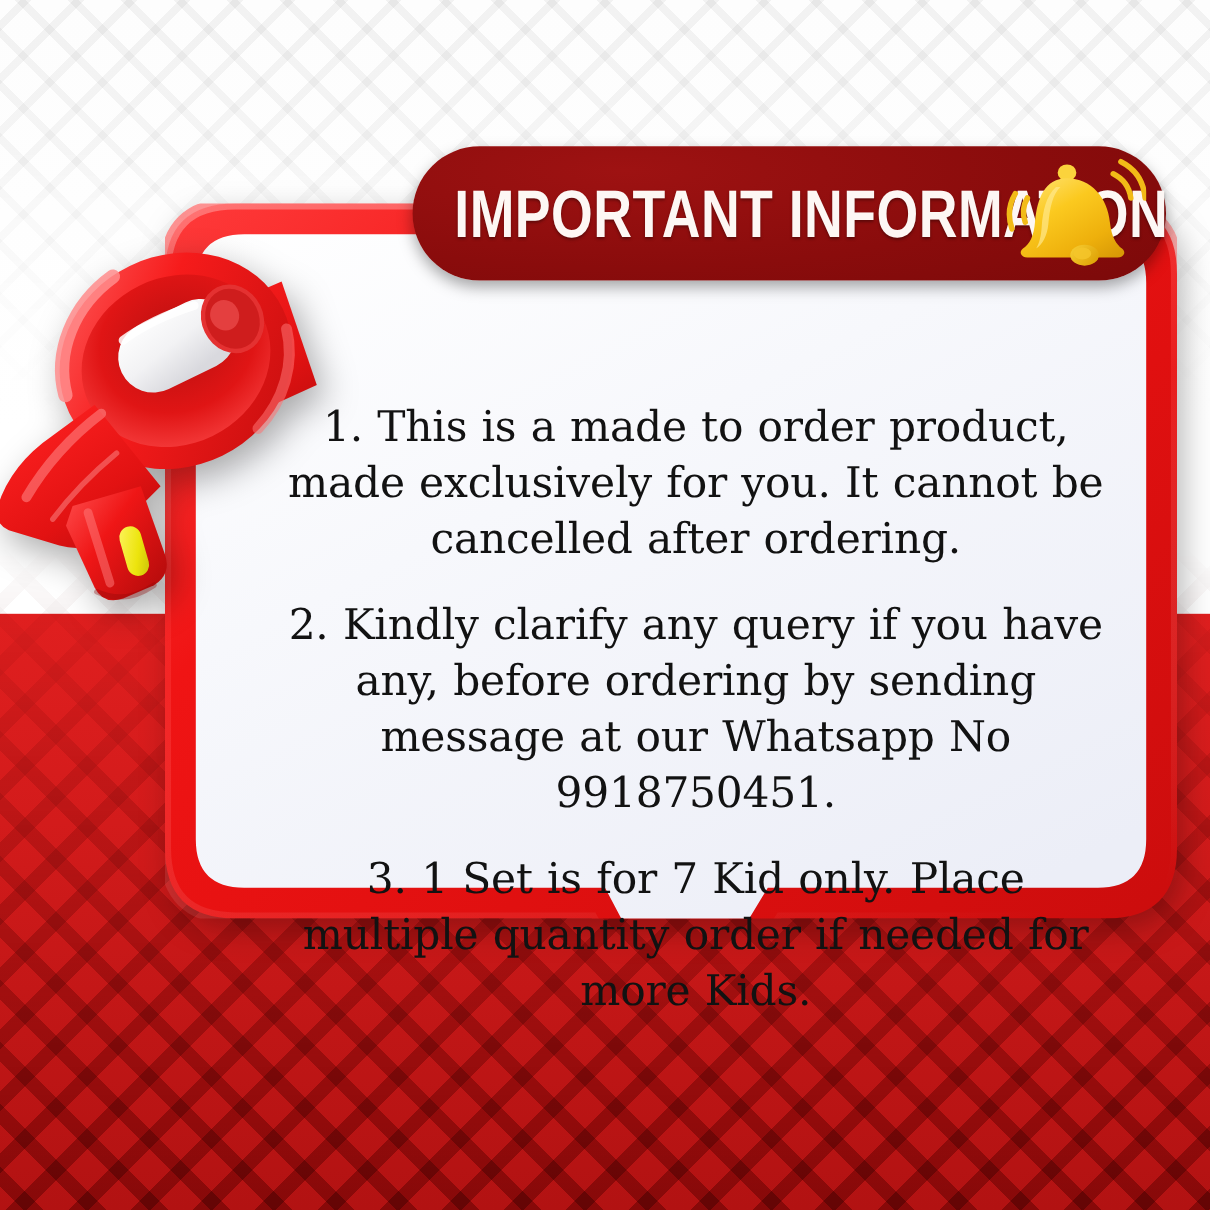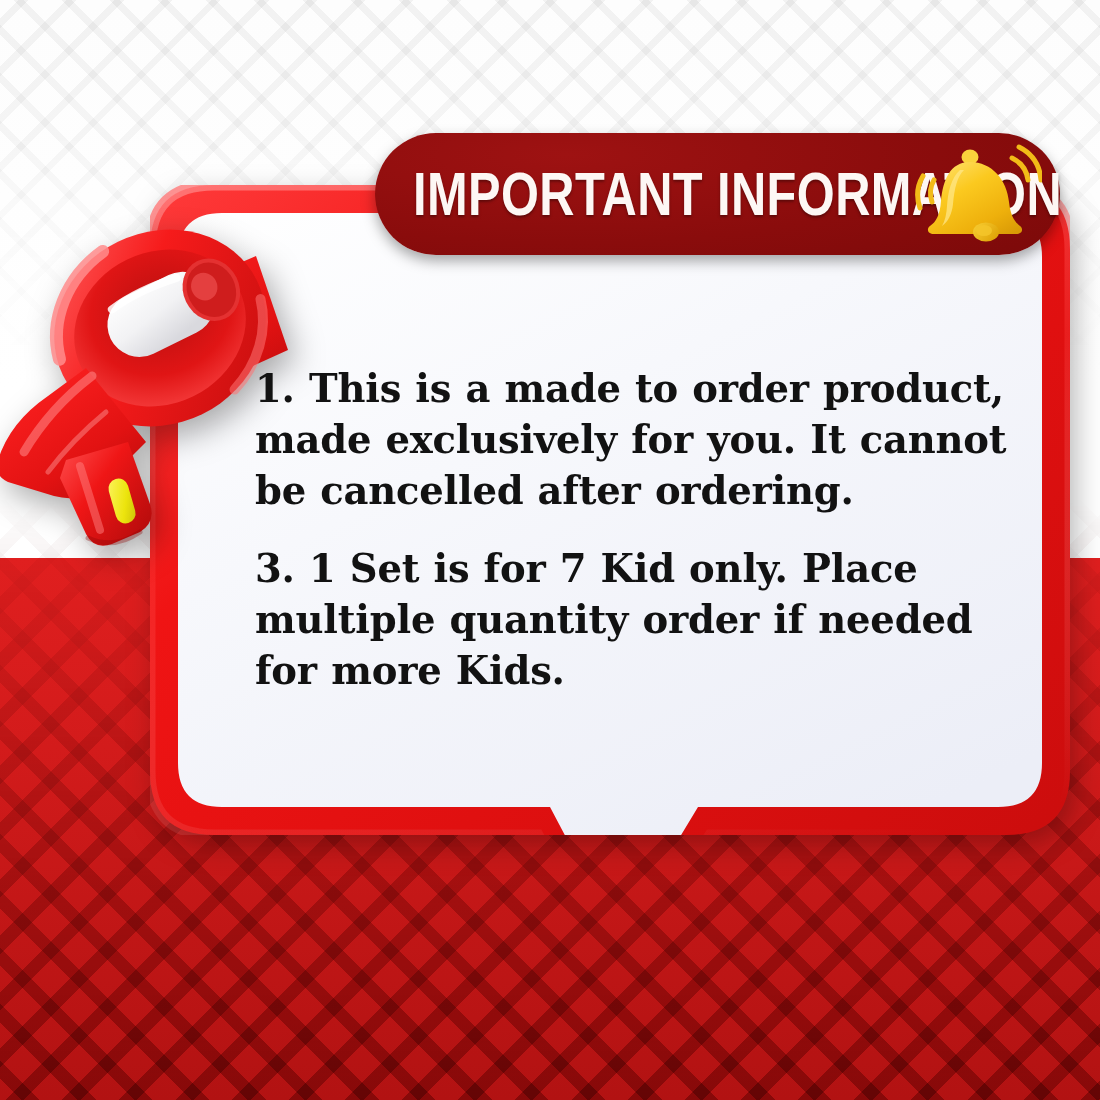--- a/index.html
+++ b/index.html
@@ -128,27 +128,28 @@
   
   .body-text {
     position: absolute;
     left: 255px;
     top: 363px;
     width: 755px;
     z-index: 8;
   }
   .info-item {
     font-family: "DejaVu Serif", "Liberation Serif", serif;
-    font-weight: 700;
+    font-weight: 400;
     font-size: 38.5px;
     line-height: 51px;
     color: #121212;
     margin: 0 0 27px 0;
     letter-spacing: -0.2px;
     word-spacing: 1px;
+    text-align: center;
   }
   .info-item:last-child { margin-bottom: 0; }
 </style>
 </head>
 <body>
 
 <div id="poster">
 
   <div class="bg-white">
     <div class="bg-white-dots"></div>
@@ -346,16 +347,17 @@
       <path d="M 92 306 L 112 370" fill="none" stroke="#ff7d7d" stroke-width="8" stroke-linecap="round" opacity="0.5"></path>
 
       <rect x="124" y="318" width="20" height="46" rx="10" transform="rotate(-16 134 341)" fill="url(#mgTrigger)"></rect>
 
       <path d="M 100 378 Q 126 390 152 372" fill="none" stroke="#8f0808" stroke-width="5" opacity="0.35" stroke-linecap="round"></path>
     </svg>
   </div>
 
   <div class="body-text">
     <p class="info-item">1. This is a made to order product, made exclusively for you. It cannot be cancelled after ordering.</p>
+    <p class="info-item">2. Kindly clarify any query if you have any, before ordering by sending message at our Whatsapp No 9918750451.</p>
     <p class="info-item">3. 1 Set is for 7 Kid only. Place multiple quantity order if needed for more Kids.</p>
   </div>
 
 </div>
 
 </body></html>

